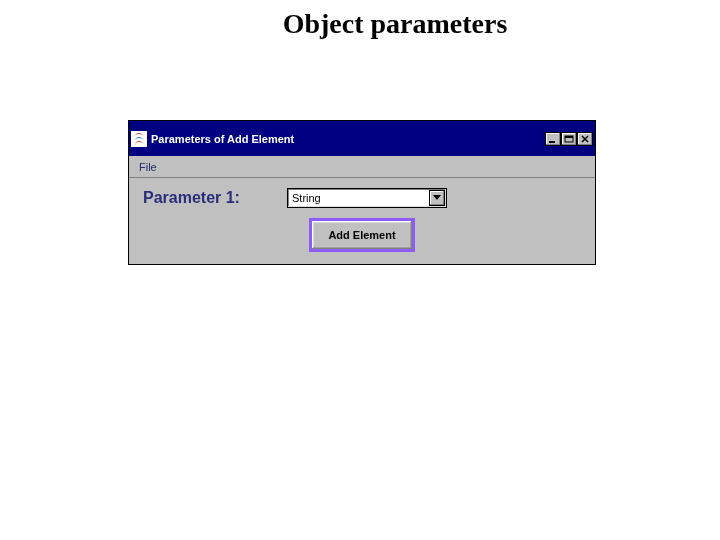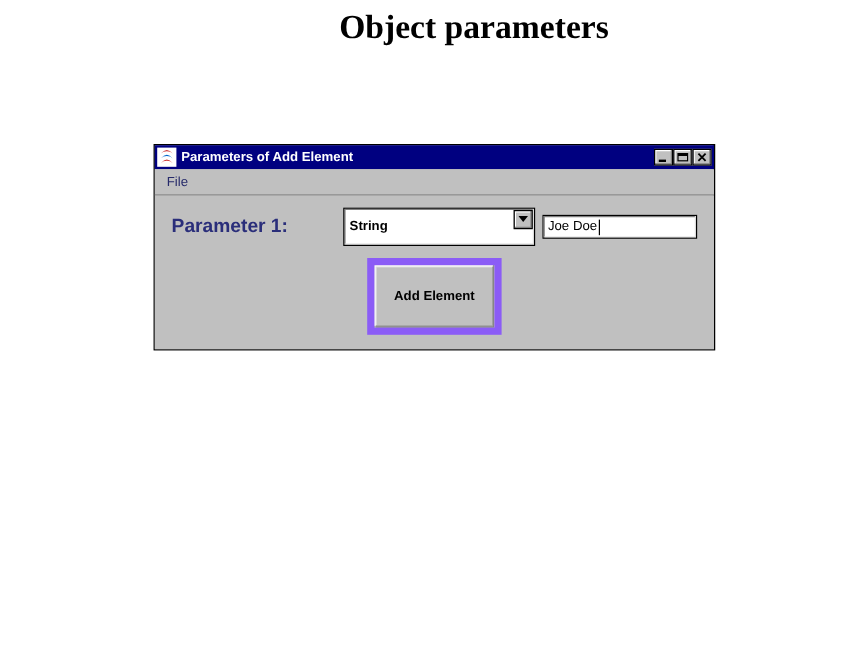--- a/index.html
+++ b/index.html
@@ -24,21 +24,21 @@
     left: 128px;
     top: 120px;
     width: 468px;
     border: 1px solid #000;
     background: #c0c0c0;
     box-shadow: inset -1px -1px 0 #404040, inset 1px 1px 0 #dcdcdc;
   }
   .titlebar {
     display: flex;
     align-items: center;
-    height: 20px;
+    height: 35px;
     background: #000080;
     color: #fff;
     font-family: Verdana, Geneva, sans-serif;
     font-size: 11px;
     font-weight: bold;
     padding-left: 2px;
   }
   .titlebar-icon {
     width: 16px; height: 16px;
     background: #fff;
@@ -84,28 +84,28 @@
   .param-label {
     font-family: Verdana, Geneva, sans-serif;
     font-size: 16px;
     font-weight: bold;
     color: #2a2e7a;
     width: 138px;
   }
   .combo {
     position: relative;
     width: 160px;
-    height: 32px;
+    height: 20px;
     background: #fff;
     border: 1px solid #000;
     box-shadow: inset -1px -1px 0 #dcdcdc, inset 1px 1px 0 #808080;
     display: flex; align-items: center;
     padding-left: 4px;
     font-family: Verdana, Geneva, sans-serif;
-    font-size: 11px; font-weight: bold;
+    font-size: 11px; font-weight: normal;
   }
   .combo-arrow {
     position: absolute; right: 1px; top: 1px;
     width: 16px; height: 16px;
     background: #c0c0c0;
     border: 1px solid #000;
     box-shadow: inset -1px -1px 0 #808080, inset 1px 1px 0 #fff;
     display: flex; align-items: center; justify-content: center;
   }
   .text-input {
@@ -122,26 +122,26 @@
   .text-cursor {
     display: inline-block; width: 1px; height: 13px;
     background: #000; margin-left: 1px; vertical-align: middle;
   }
   .btn-row {
     display: flex; justify-content: center;
     margin-top: 10px;
   }
   .push-button {
     background: #c0c0c0;
-    border: 6px solid #8b5cf6;
+    border: 3px solid #8b5cf6;
     box-shadow: inset -1px -1px 0 #808080, inset 1px 1px 0 #fff, inset -2px -2px 0 #a0a0a0, inset 2px 2px 0 #dcdcdc;
     font-family: Verdana, Geneva, sans-serif;
     font-size: 11px;
     font-weight: bold;
-    padding: 20px 16px;
+    padding: 8px 16px;
   }
 </style>
 </head>
 <body>
 
 <div class="page-title">Object parameters</div>
 
 <div class="window">
 
   <div class="titlebar">
@@ -181,23 +181,19 @@
     <div class="row">
       <div class="param-label">Parameter 1:</div>
       <div class="combo">
         <span>String</span>
         <span class="combo-arrow">
           <svg width="8" height="6" viewBox="0 0 8 6">
               <polygon points="0,0 8,0 4,5" fill="#000"></polygon>
             </svg>
         </span>
       </div>
-      <div class="text-input">
-        <span>Joe Doe</span>
-          <span class="text-cursor"></span>
-      </div>
     </div>
     <div class="btn-row">
       <div class="push-button">Add Element</div>
     </div>
   </div>
 
 </div>
 
 </body></html>

